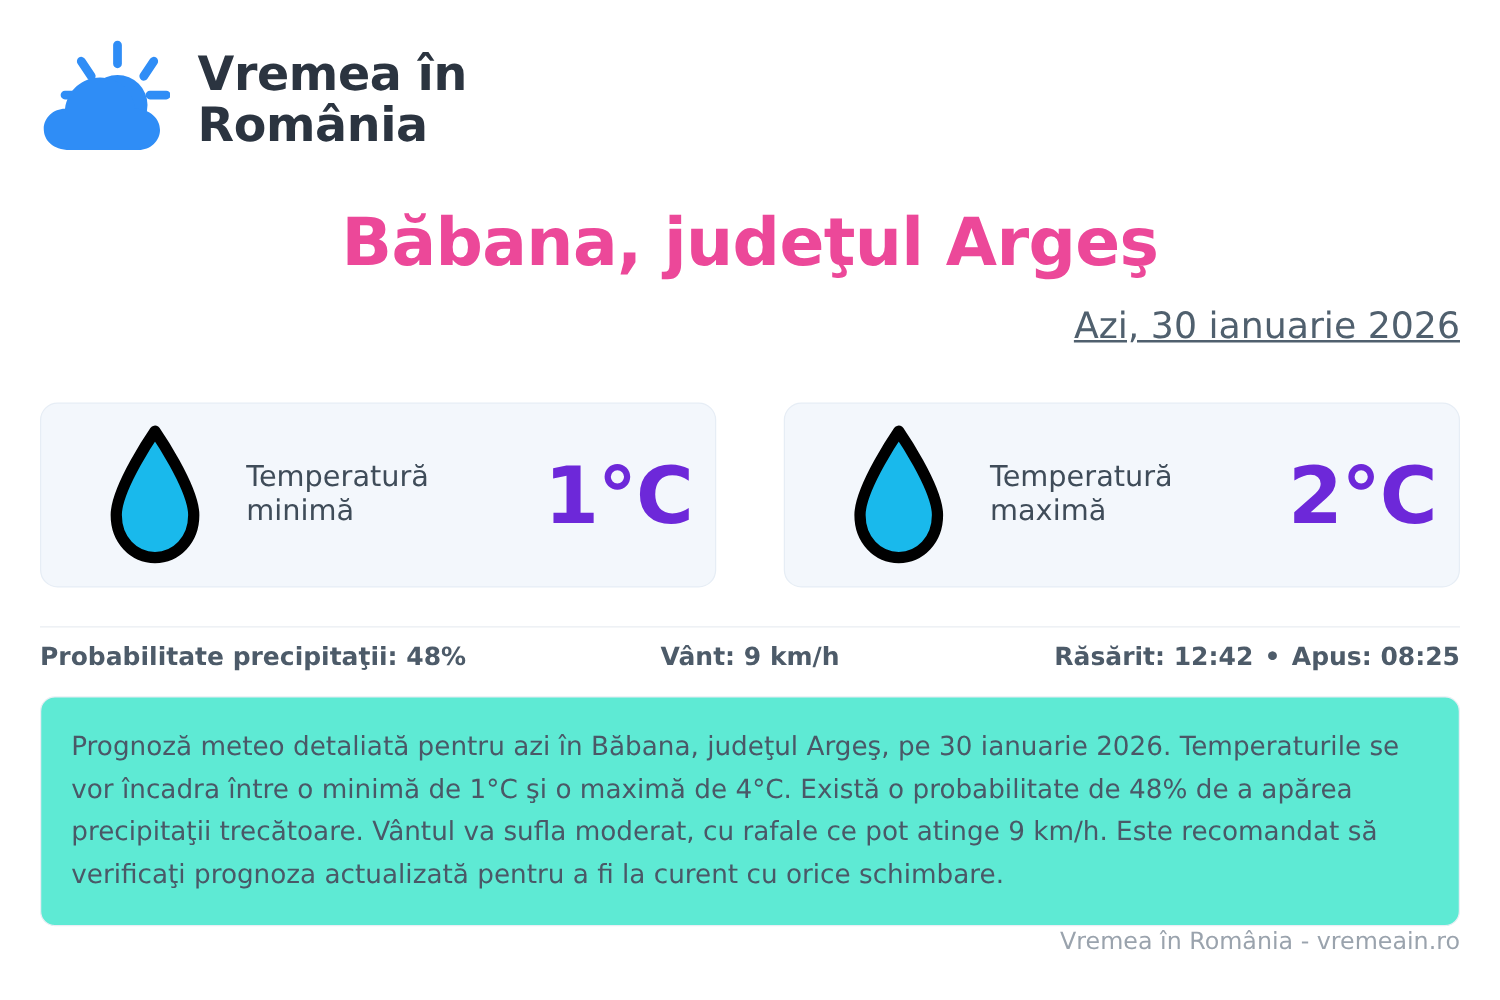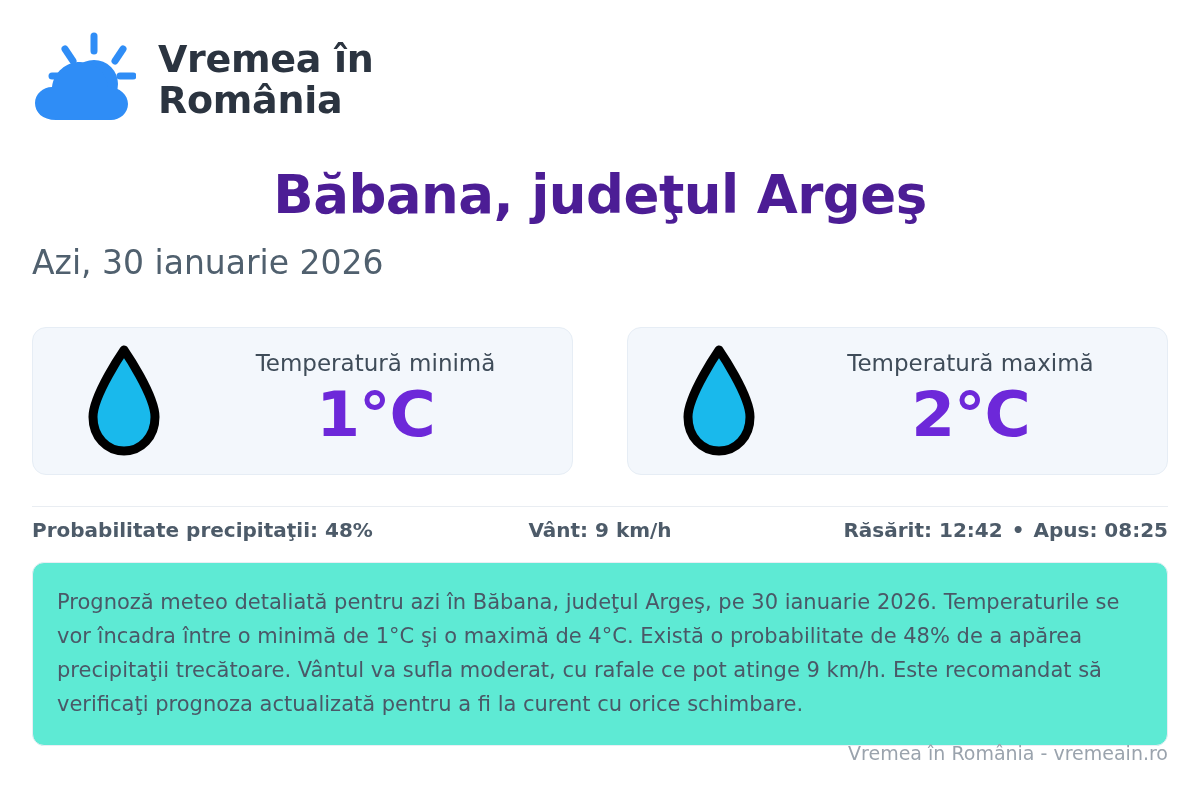--- a/index.html
+++ b/index.html
@@ -47,31 +47,32 @@
     color: #2b3440;
     white-space: pre-line;
   }
 
   
   .location-title {
     text-align: center;
     font-size: 53px;
     font-weight: 700;
     letter-spacing: -0.5px;
-    color: #4c1d95;
+    color: #ec4899;
     margin: 56px 0 0 0;
     line-height: 1.08;
   }
   .date-line {
-    text-align: left;
-    font-size: 33px;
+    text-align: right;
+    font-size: 29px;
     font-weight: 400;
     color: #50606e;
     margin: 22px 0 0 0;
     line-height: 1.1;
+    text-decoration: underline;
   }
 
   
   .cards {
     display: flex;
     gap: 54px;
     margin-top: 45px;
   }
   .card {
     flex: 1 1 0;
@@ -85,21 +86,21 @@
     padding: 0 18px 0 52px;
     gap: 34px;
   }
   .drop-icon {
     width: 78px;
     height: 112px;
     flex: 0 0 78px;
   }
   .card-text {
     display: flex;
-    flex-direction: column;
+    flex-direction: row;
     align-items: center;
     justify-content: center;
     flex: 1 1 auto;
   }
   .card-label {
     font-size: 23px;
     font-weight: 400;
     color: #3f4c59;
     line-height: 1.2;
   }

